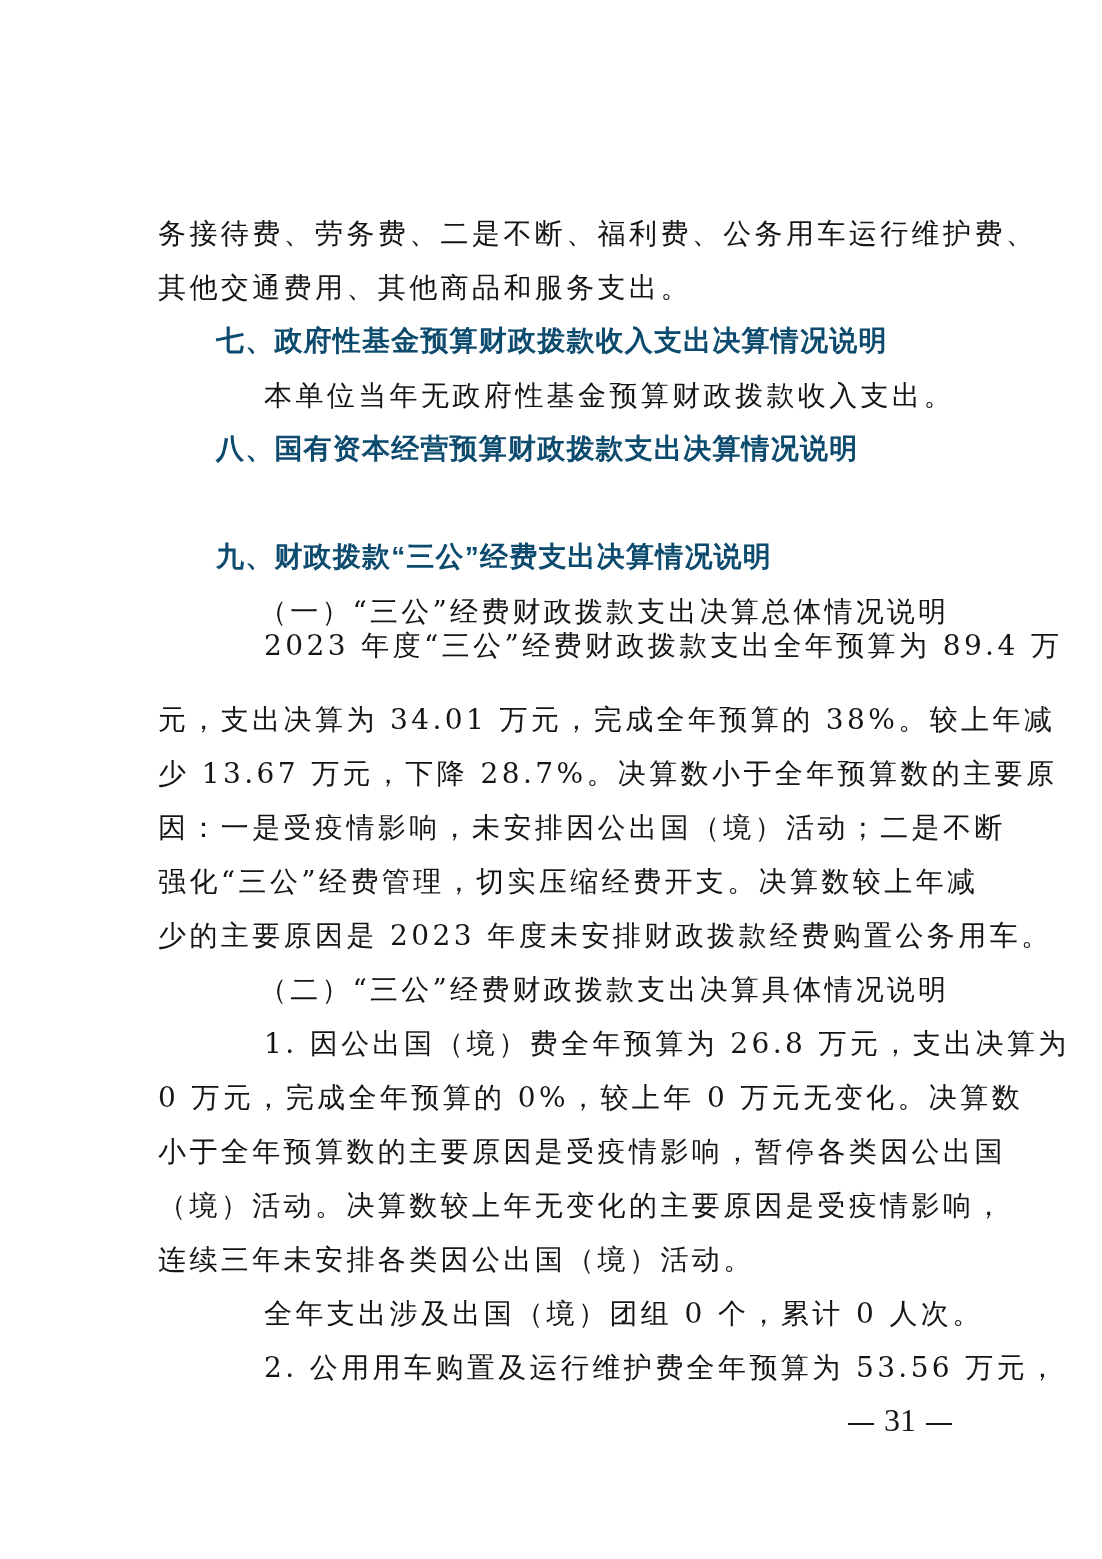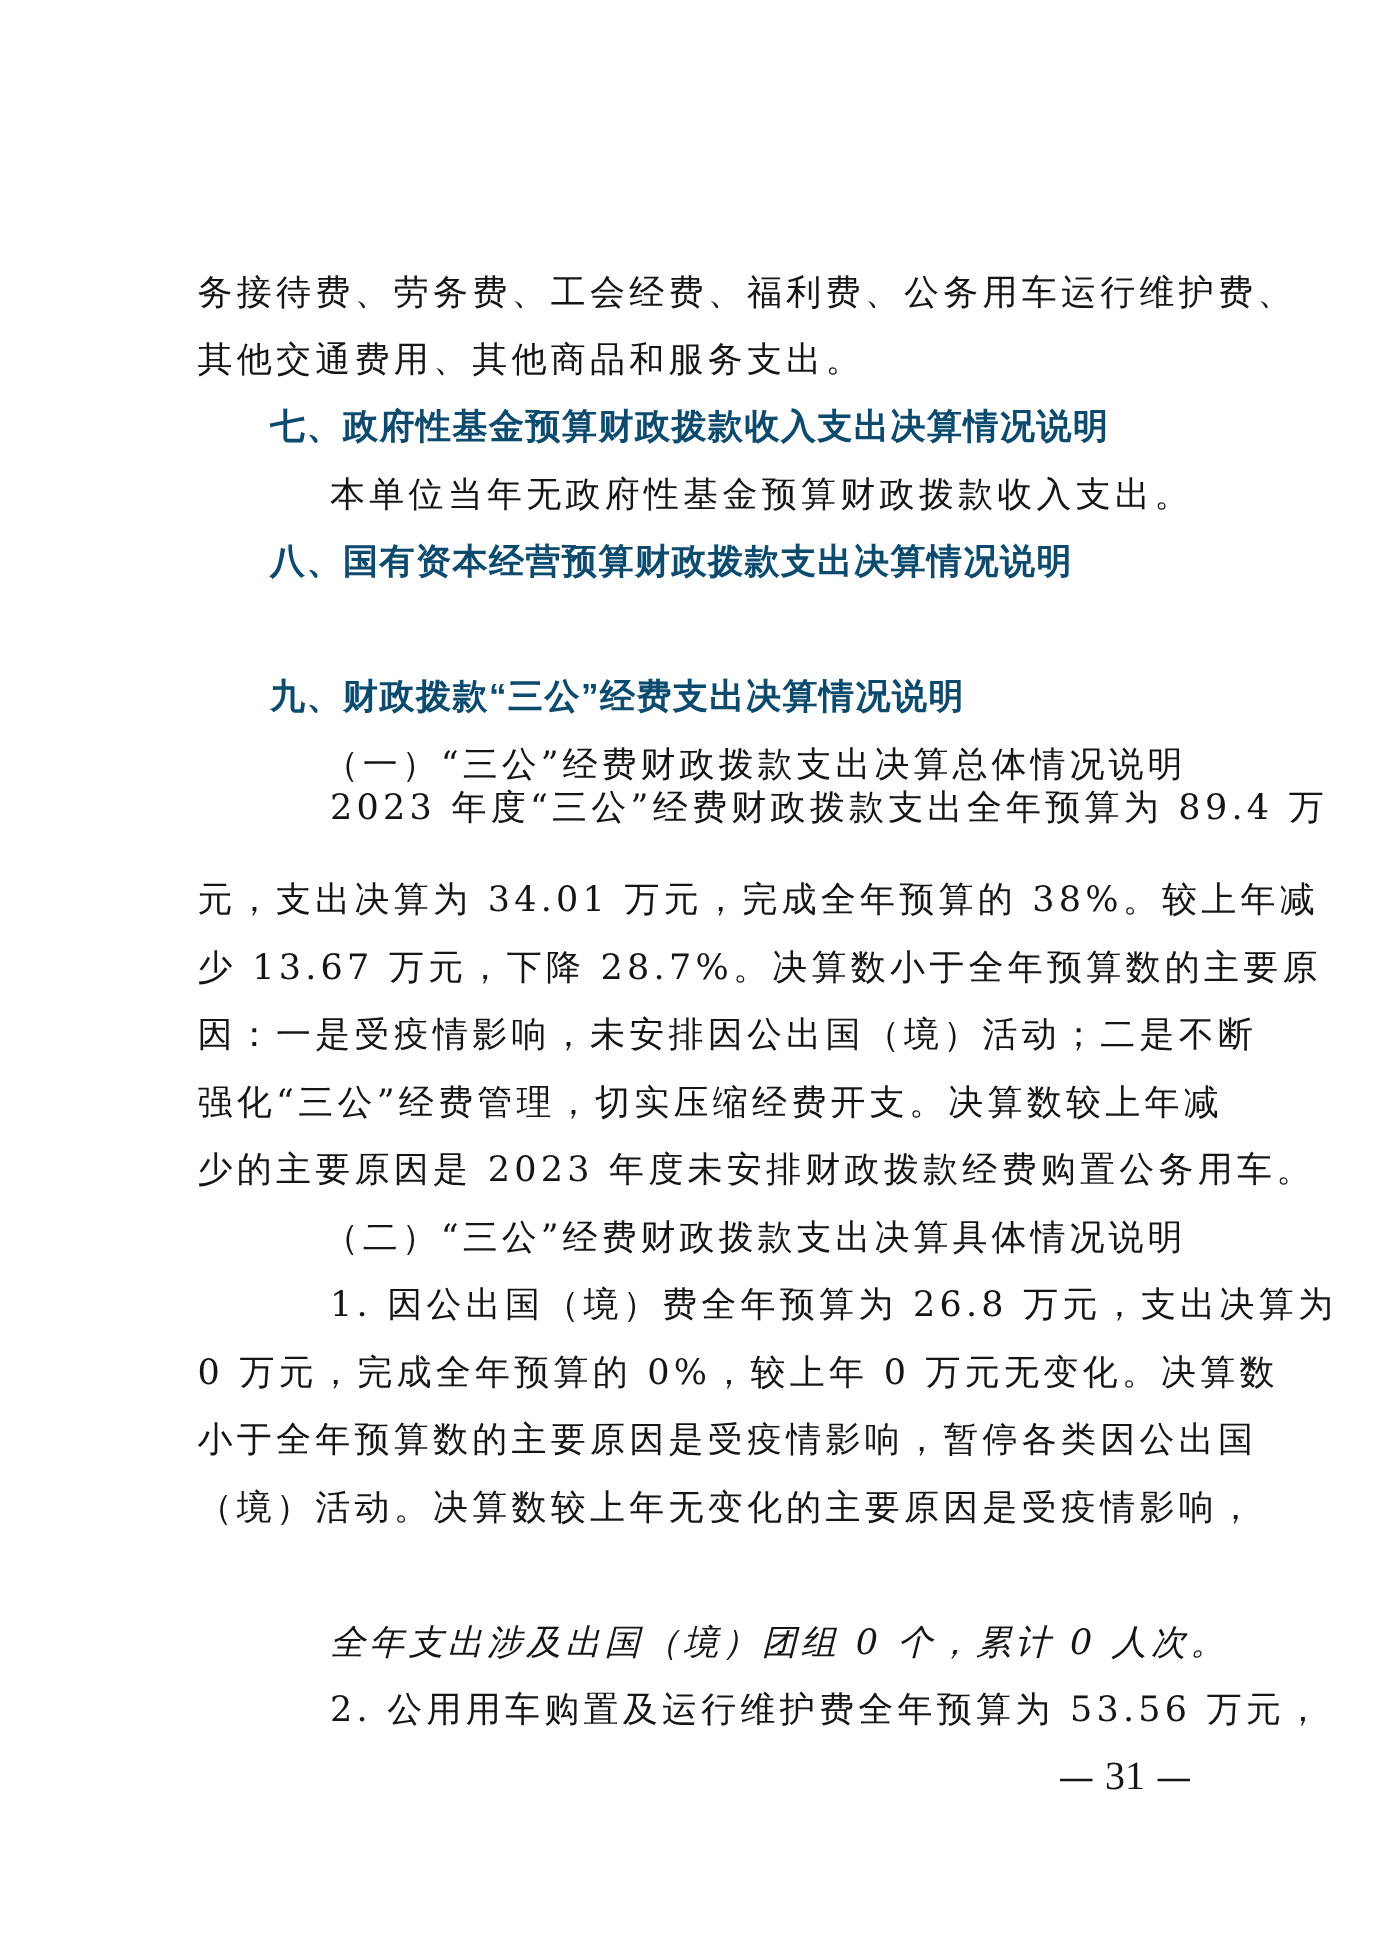--- a/index.html
+++ b/index.html
@@ -67,21 +67,21 @@
       background: #151515;
       vertical-align: middle;
       margin: 0 10px;
     }
   </style>
 </head>
 <body>
 
 <div class="page">
 
-  <div class="line" style="top:214px;">务接待费、劳务费、工会经费、福利费、公务用车运行维护费、</div>
+  <div class="line" style="top:214px;">务接待费、劳务费、二是不断、福利费、公务用车运行维护费、</div>
   <div class="line" style="top:268px;">其他交通费用、其他商品和服务支出。</div>
 
   <div class="line heading" style="top:321px;">七、政府性基金预算财政拨款收入支出决算情况说明</div>
   <div class="line indent" style="top:376px;">本单位当年无政府性基金预算财政拨款收入支出。</div>
 
   <div class="line heading" style="top:429px;">八、国有资本经营预算财政拨款支出决算情况说明</div>
 
   <div class="line heading" style="top:537px;">九、财政拨款“三公”经费支出决算情况说明</div>
 
   <div class="line subheading" style="top:592px;">（一）“三公”经费财政拨款支出决算总体情况说明</div>
@@ -90,20 +90,21 @@
   <div class="line" style="top:754px;">少 13.67 万元，下降 28.7%。决算数小于全年预算数的主要原</div>
   <div class="line" style="top:808px;">因：一是受疫情影响，未安排因公出国（境）活动；二是不断</div>
   <div class="line" style="top:862px;">强化“三公”经费管理，切实压缩经费开支。决算数较上年减</div>
   <div class="line" style="top:916px;">少的主要原因是 2023 年度未安排财政拨款经费购置公务用车。</div>
 
   <div class="line subheading" style="top:970px;">（二）“三公”经费财政拨款支出决算具体情况说明</div>
   <div class="line indent" style="top:1024px;">1. 因公出国（境）费全年预算为 26.8 万元，支出决算为</div>
   <div class="line" style="top:1078px;">0 万元，完成全年预算的 0%，较上年 0 万元无变化。决算数</div>
   <div class="line" style="top:1132px;">小于全年预算数的主要原因是受疫情影响，暂停各类因公出国</div>
   <div class="line" style="top:1186px;">（境）活动。决算数较上年无变化的主要原因是受疫情影响，</div>
-  <div class="line indent" style="top:1294px;font-style:italic;">全年支出涉及出国（境）团组 0 个，累计 0 人次。</div>
+  <div class="line" style="top:1240px;">连续三年未安排各类因公出国（境）活动。</div>
+  <div class="line indent" style="top:1294px;">全年支出涉及出国（境）团组 0 个，累计 0 人次。</div>
   <div class="line indent" style="top:1348px;">2. 公用用车购置及运行维护费全年预算为 53.56 万元，</div>
 
   <div class="page-number">
     <span class="dash"></span><span>31</span><span class="dash"></span>
   </div>
 
 </div>
 
 </body></html>

